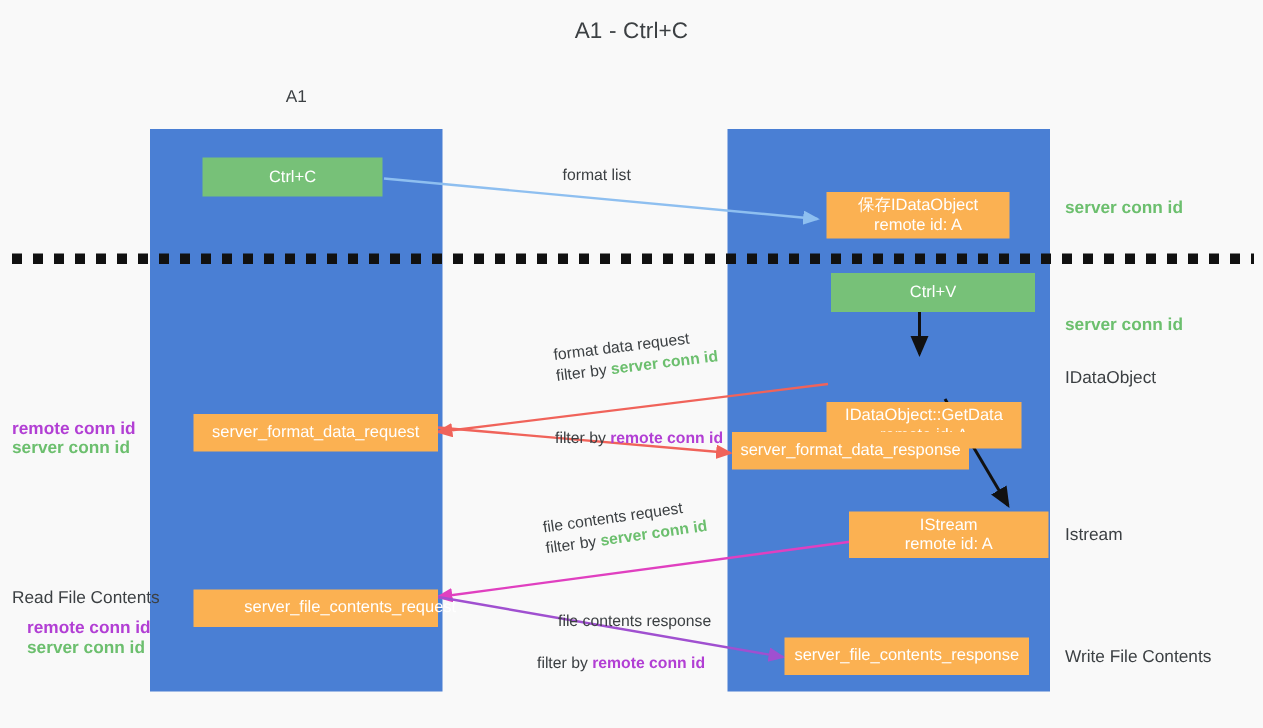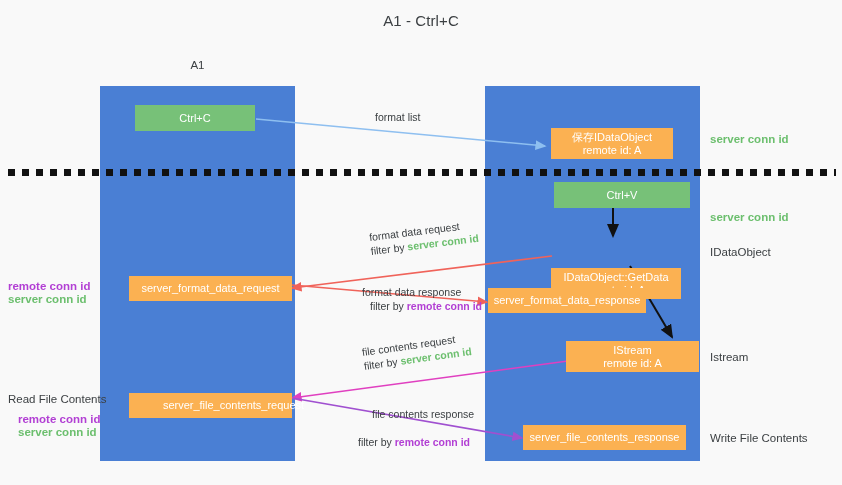--- a/index.html
+++ b/index.html
@@ -224,21 +224,20 @@
   <div class="side-label green-txt" style="left:18px; top:425px;">server conn id</div>
 
   <div class="flow-label" style="left:375px; top:110px;">format list</div>
 
   <div class="flow-label rot-up" style="left:370px; top:230px;">
     <span class="ln">format data request</span>
     <span class="ln"><span>filter by </span><span class="green-txt">server conn id</span></span>
   </div>
 
   <div class="flow-label" style="left:362px; top:285px;">
-    <span class="ln">format data response</span>
     <span class="ln" style="margin-left:8px;"><span>filter by </span><span class="purple-txt">remote conn id</span></span>
   </div>
 
   <div class="flow-label rot-up2" style="left:363px; top:345px;">
     <span class="ln">file contents request</span>
     <span class="ln"><span>filter by </span><span class="green-txt">server conn id</span></span>
   </div>
 
   <div class="flow-label" style="left:358px; top:407px;">
     <span class="ln" style="margin-left:14px;">file contents response</span>

